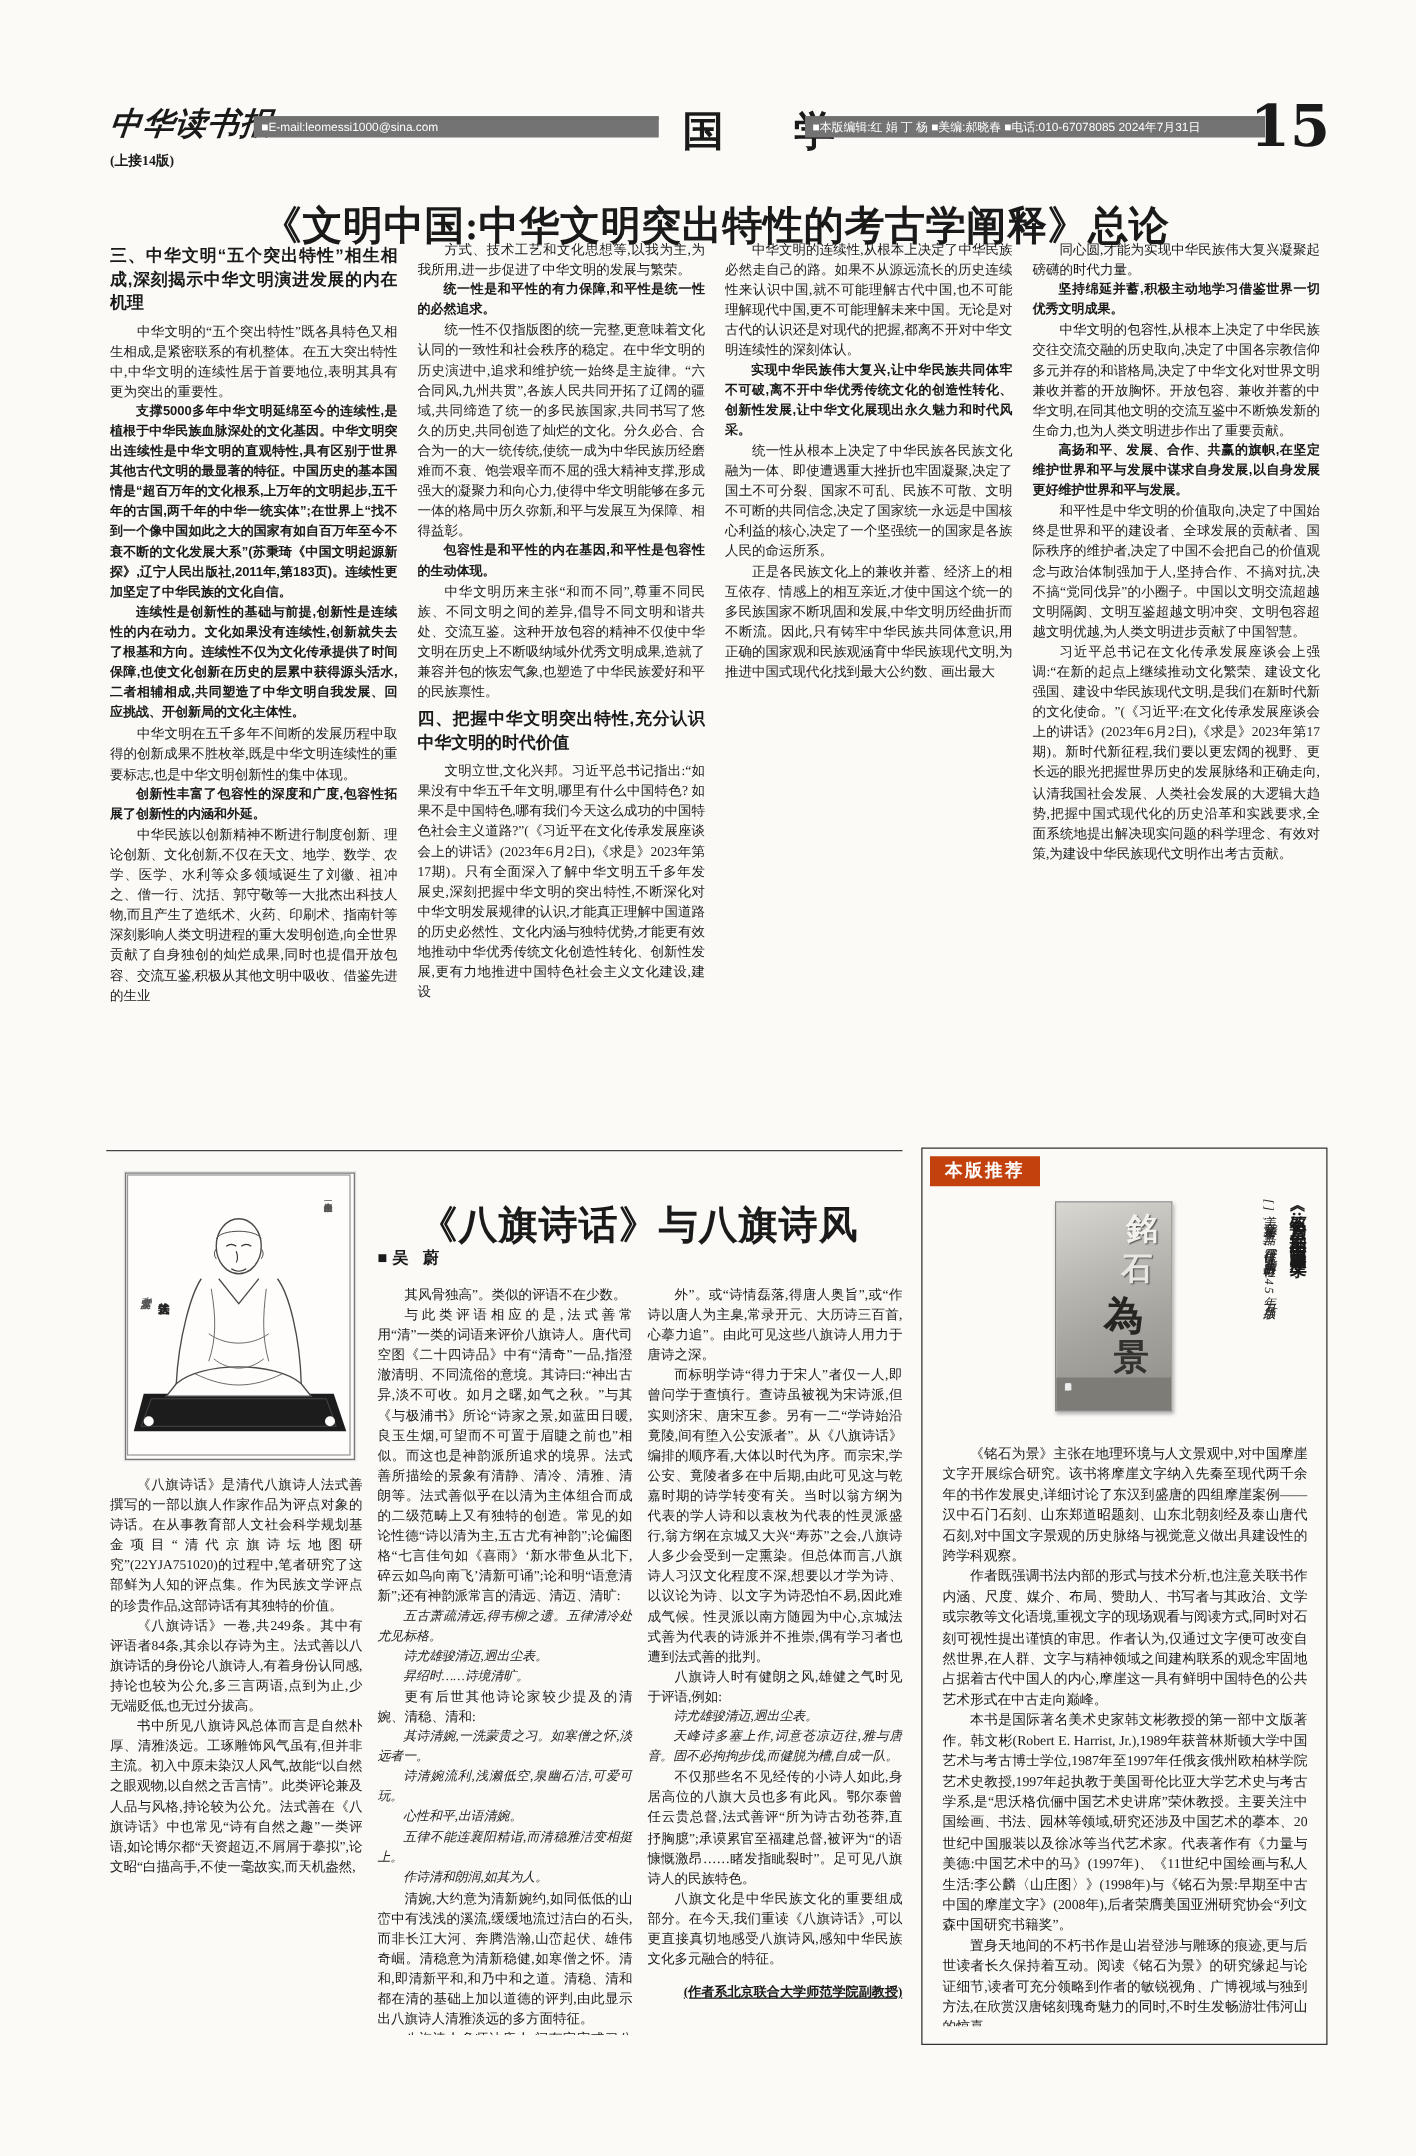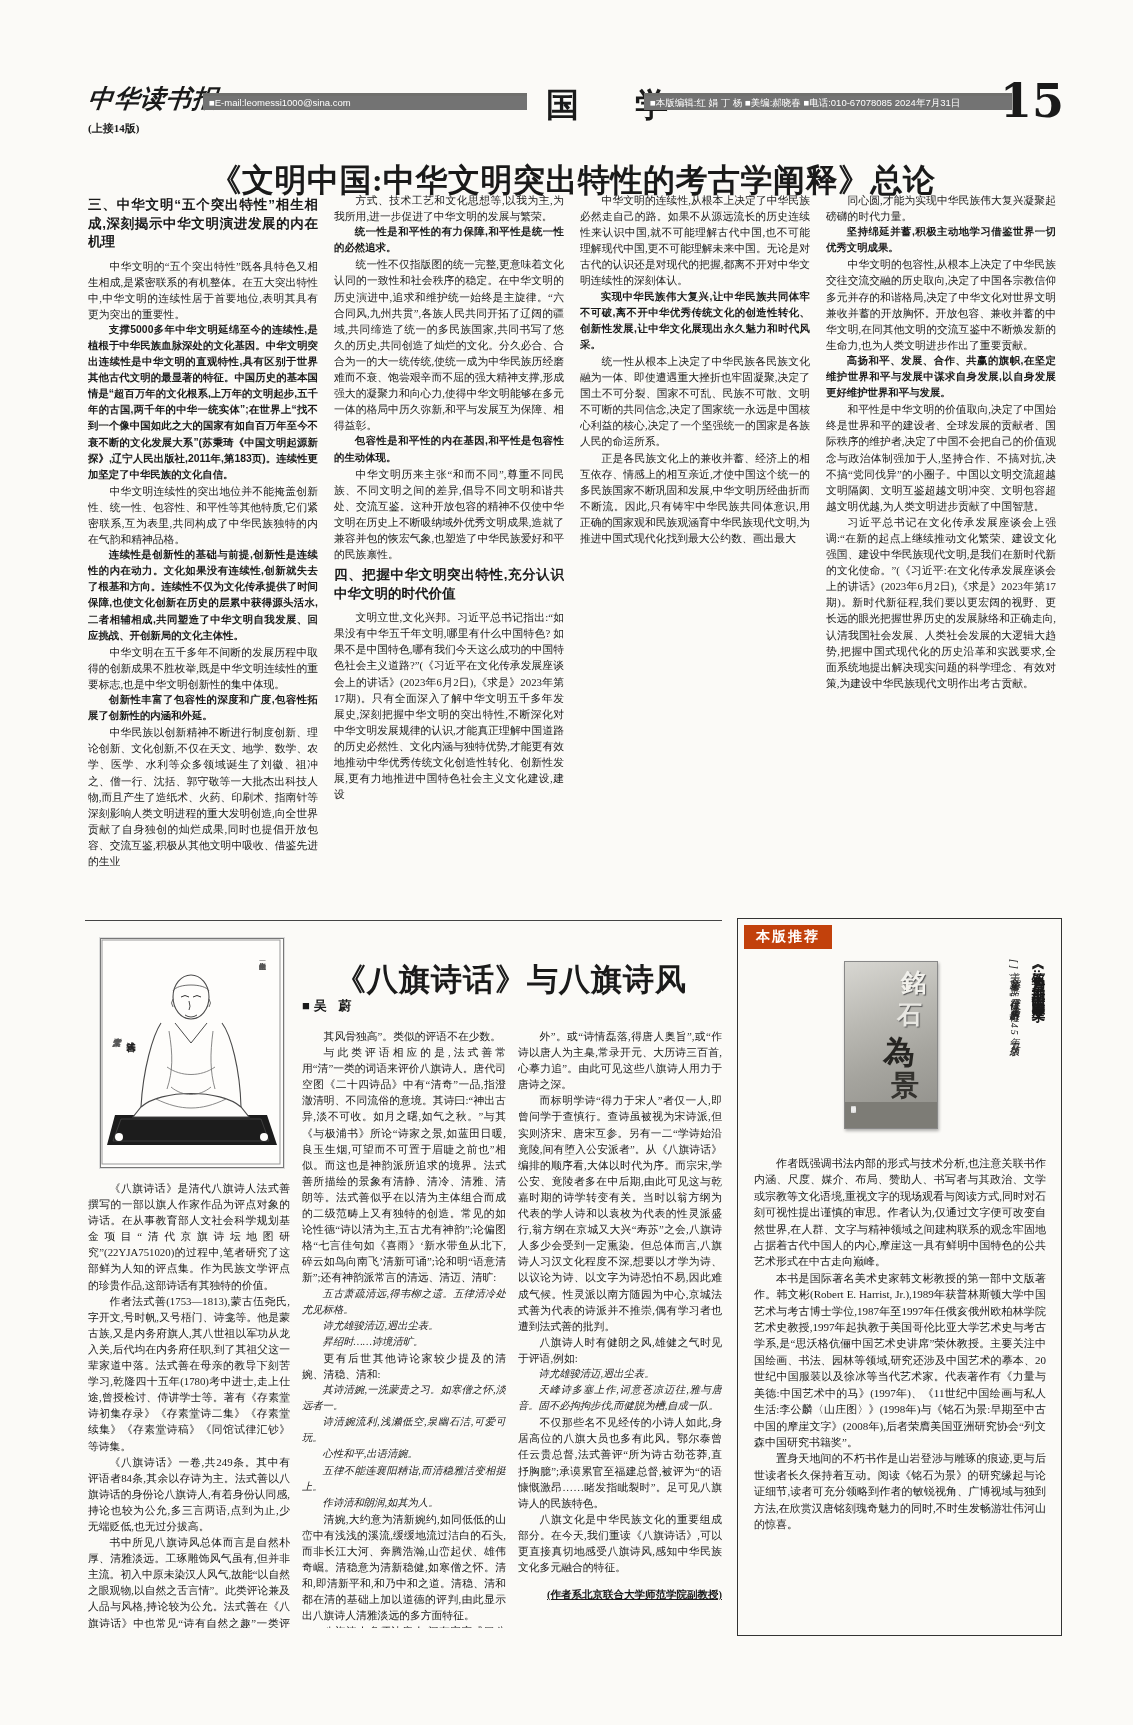--- a/index.html
+++ b/index.html
@@ -66,21 +66,20 @@
   <div class="graybar bar-email">■E-mail:leomessi1000@sina.com</div>
   <div class="section-title">国 学</div>
   <div class="graybar bar-info">■本版编辑:红 娟 丁 杨 ■美编:郝晓春 ■电话:010-67078085 2024年7月31日</div>
   <div class="page-num">15</div>
 
   <h1 class="main-headline">《文明中国:中华文明突出特性的考古学阐释》总论</h1>
   <div class="col" style="left:88px;top:192px;width:230px;height:720px;">
       <p class="subhead">三、中华文明“五个突出特性”相生相成,深刻揭示中华文明演进发展的内在机理</p>
       <p>中华文明的“五个突出特性”既各具特色又相生相成,是紧密联系的有机整体。在五大突出特性中,中华文明的连续性居于首要地位,表明其具有更为突出的重要性。</p>
       <p class="bold">支撑5000多年中华文明延绵至今的连续性,是植根于中华民族血脉深处的文化基因。中华文明突出连续性是中华文明的直观特性,具有区别于世界其他古代文明的最显著的特征。中国历史的基本国情是“超百万年的文化根系,上万年的文明起步,五千年的古国,两千年的中华一统实体”;在世界上“找不到一个像中国如此之大的国家有如自百万年至今不衰不断的文化发展大系”(苏秉琦《中国文明起源新探》,辽宁人民出版社,2011年,第183页)。连续性更加坚定了中华民族的文化自信。</p>
-      <p>中华文明连续性的突出地位并不能掩盖创新性、统一性、包容性、和平性等其他特质,它们紧密联系,互为表里,共同构成了中华民族独特的内在气韵和精神品格。</p>
       <p class="bold">连续性是创新性的基础与前提,创新性是连续性的内在动力。文化如果没有连续性,创新就失去了根基和方向。连续性不仅为文化传承提供了时间保障,也使文化创新在历史的层累中获得源头活水,二者相辅相成,共同塑造了中华文明自我发展、回应挑战、开创新局的文化主体性。</p>
       <p>中华文明在五千多年不间断的发展历程中取得的创新成果不胜枚举,既是中华文明连续性的重要标志,也是中华文明创新性的集中体现。</p>
       <p class="bold">创新性丰富了包容性的深度和广度,包容性拓展了创新性的内涵和外延。</p>
       <p>中华民族以创新精神不断进行制度创新、理论创新、文化创新,不仅在天文、地学、数学、农学、医学、水利等众多领域诞生了刘徽、祖冲之、僧一行、沈括、郭守敬等一大批杰出科技人物,而且产生了造纸术、火药、印刷术、指南针等深刻影响人类文明进程的重大发明创造,向全世界贡献了自身独创的灿烂成果,同时也提倡开放包容、交流互鉴,积极从其他文明中吸收、借鉴先进的生业</p>
     </div>
   <div class="col" style="left:334px;top:192px;width:230px;height:720px;">
       <p>方式、技术工艺和文化思想等,以我为主,为我所用,进一步促进了中华文明的发展与繁荣。</p>
       <p class="bold">统一性是和平性的有力保障,和平性是统一性的必然追求。</p>
       <p>统一性不仅指版图的统一完整,更意味着文化认同的一致性和社会秩序的稳定。在中华文明的历史演进中,追求和维护统一始终是主旋律。“六合同风,九州共贯”,各族人民共同开拓了辽阔的疆域,共同缔造了统一的多民族国家,共同书写了悠久的历史,共同创造了灿烂的文化。分久必合、合合为一的大一统传统,使统一成为中华民族历经磨难而不衰、饱尝艰辛而不屈的强大精神支撑,形成强大的凝聚力和向心力,使得中华文明能够在多元一体的格局中历久弥新,和平与发展互为保障、相得益彰。</p>
       <p class="bold">包容性是和平性的内在基因,和平性是包容性的生动体现。</p>
@@ -132,21 +131,20 @@
       <path d="M72,60 q-3,4 0,8 M108,60 q3,4 0,8" fill="none" stroke="#4a4a4a" stroke-width="0.8"></path>
 
       <text x="161" y="18" writing-mode="tb" font-size="7" fill="#555" font-family="serif">梧门老先生六十一岁小像</text>
       <text x="16" y="92" writing-mode="tb" font-size="8.5" fill="#555" font-family="serif" font-style="italic">爱棠张宝攵寓</text>
       <text x="30" y="96" writing-mode="tb" font-size="9" fill="#222" font-family="serif" font-weight="bold">法式善</text>
     </svg>
   </div>
 
   <div class="col" style="left:88px;top:1180px;width:202px;height:448px;">
       <p>《八旗诗话》是清代八旗诗人法式善撰写的一部以旗人作家作品为评点对象的诗话。在从事教育部人文社会科学规划基金项目“清代京旗诗坛地图研究”(22YJA751020)的过程中,笔者研究了这部鲜为人知的评点集。作为民族文学评点的珍贵作品,这部诗话有其独特的价值。</p>
-      <p>作者法式善(1753—1813),蒙古伍尧氏,字开文,号时帆,又号梧门、诗龛等。他是蒙古族,又是内务府旗人,其八世祖以军功从龙入关,后代均在内务府任职,到了其祖父这一辈家道中落。法式善在母亲的教导下刻苦学习,乾隆四十五年(1780)考中进士,走上仕途,曾授检讨、侍讲学士等。著有《存素堂诗初集存录》《存素堂诗二集》《存素堂续集》《存素堂诗稿》《同馆试律汇钞》等诗集。</p>
       <p>《八旗诗话》一卷,共249条。其中有评语者84条,其余以存诗为主。法式善以八旗诗话的身份论八旗诗人,有着身份认同感,持论也较为公允,多三言两语,点到为止,少无端贬低,也无过分拔高。</p>
       <p>书中所见八旗诗风总体而言是自然朴厚、清雅淡远。工琢雕饰风气虽有,但并非主流。初入中原未染汉人风气,故能“以自然之眼观物,以自然之舌言情”。此类评论兼及人品与风格,持论较为公允。法式善在《八旗诗话》中也常见“诗有自然之趣”一类评语,如论博尔都“天资超迈,不屑屑于摹拟”,论文昭“白描高手,不使一毫故实,而天机盎然,</p>
     </div>
   <div class="col" style="left:302px;top:1028px;width:204px;height:600px;">
       <p>其风骨独高”。类似的评语不在少数。</p>
       <p>与此类评语相应的是,法式善常用“清”一类的词语来评价八旗诗人。唐代司空图《二十四诗品》中有“清奇”一品,指澄澈清明、不同流俗的意境。其诗曰:“神出古异,淡不可收。如月之曙,如气之秋。”与其《与极浦书》所论“诗家之景,如蓝田日暖,良玉生烟,可望而不可置于眉睫之前也”相似。而这也是神韵派所追求的境界。法式善所描绘的景象有清静、清冷、清雅、清朗等。法式善似乎在以清为主体组合而成的二级范畴上又有独特的创造。常见的如论性德“诗以清为主,五古尤有神韵”;论偏图格“七言佳句如《喜雨》‘新水带鱼从北下,碎云如鸟向南飞’清新可诵”;论和明“语意清新”;还有神韵派常言的清远、清迈、清旷:</p>
       <p class="quote">五古萧疏清远,得韦柳之遗。五律清冷处尤见标格。</p>
       <p class="quote">诗尤雄骏清迈,迥出尘表。</p>
       <p class="quote">昇绍时……诗境清旷。</p>
       <p>更有后世其他诗论家较少提及的清婉、清稳、清和:</p>
@@ -178,19 +176,20 @@
       <span class="ch" style="left:46px;top:110px;color:#33322e;font-size:28px;">景</span>
       <div class="band">
         <span>早期至中古中国的摩崖文字</span>
       </div>
     </div>
     <div class="book-meta">
       <div class="book-title">《铭石为景:早期至中古中国的摩崖文字》</div>
       <div class="book-info">[美]韩文彬著,王磊、霍司仕译,北京大学出版社2024年5月第一版</div>
     </div>
     <div class="reco-text col" style="position:absolute;">
+        <p>《铭石为景》主张在地理环境与人文景观中,对中国摩崖文字开展综合研究。该书将摩崖文字纳入先秦至现代两千余年的书作发展史,详细讨论了东汉到盛唐的四组摩崖案例——汉中石门石刻、山东郑道昭题刻、山东北朝刻经及泰山唐代石刻,对中国文字景观的历史脉络与视觉意义做出具建设性的跨学科观察。</p>
         <p>作者既强调书法内部的形式与技术分析,也注意关联书作内涵、尺度、媒介、布局、赞助人、书写者与其政治、文学或宗教等文化语境,重视文字的现场观看与阅读方式,同时对石刻可视性提出谨慎的审思。作者认为,仅通过文字便可改变自然世界,在人群、文字与精神领域之间建构联系的观念牢固地占据着古代中国人的内心,摩崖这一具有鲜明中国特色的公共艺术形式在中古走向巅峰。</p>
         <p>本书是国际著名美术史家韩文彬教授的第一部中文版著作。韩文彬(Robert E. Harrist, Jr.),1989年获普林斯顿大学中国艺术与考古博士学位,1987年至1997年任俄亥俄州欧柏林学院艺术史教授,1997年起执教于美国哥伦比亚大学艺术史与考古学系,是“思沃格伉俪中国艺术史讲席”荣休教授。主要关注中国绘画、书法、园林等领域,研究还涉及中国艺术的摹本、20世纪中国服装以及徐冰等当代艺术家。代表著作有《力量与美德:中国艺术中的马》(1997年)、《11世纪中国绘画与私人生活:李公麟〈山庄图〉》(1998年)与《铭石为景:早期至中古中国的摩崖文字》(2008年),后者荣膺美国亚洲研究协会“列文森中国研究书籍奖”。</p>
         <p>置身天地间的不朽书作是山岩登涉与雕琢的痕迹,更与后世读者长久保持着互动。阅读《铭石为景》的研究缘起与论证细节,读者可充分领略到作者的敏锐视角、广博视域与独到方法,在欣赏汉唐铭刻瑰奇魅力的同时,不时生发畅游壮伟河山的惊喜。</p>
       </div>
   </div>
 
 </div>
 
 </body></html>

